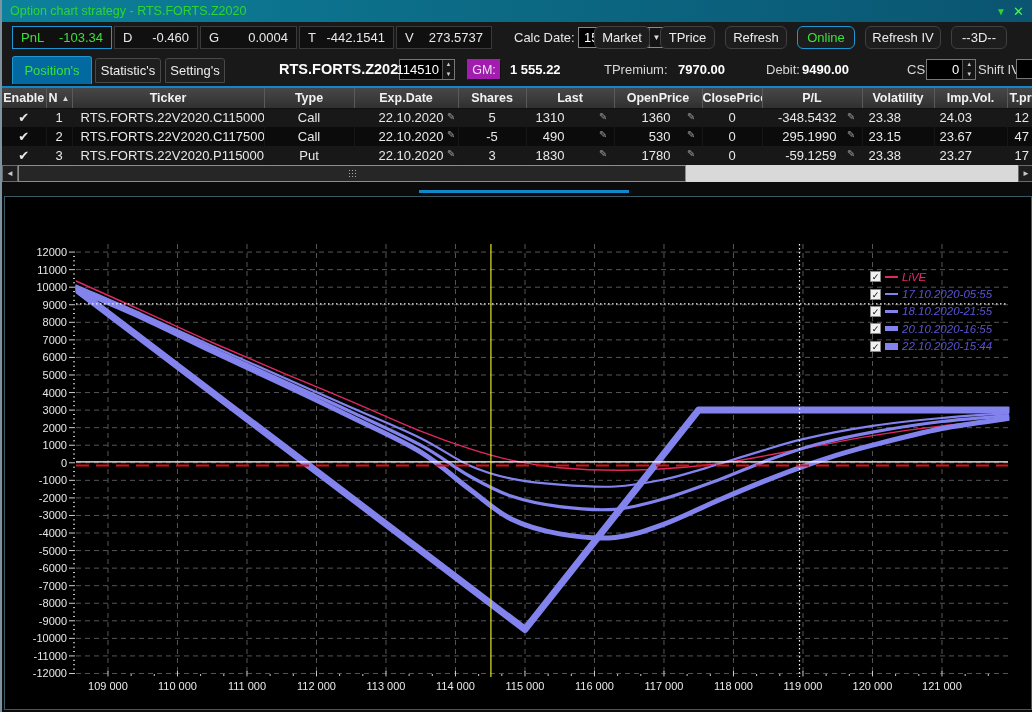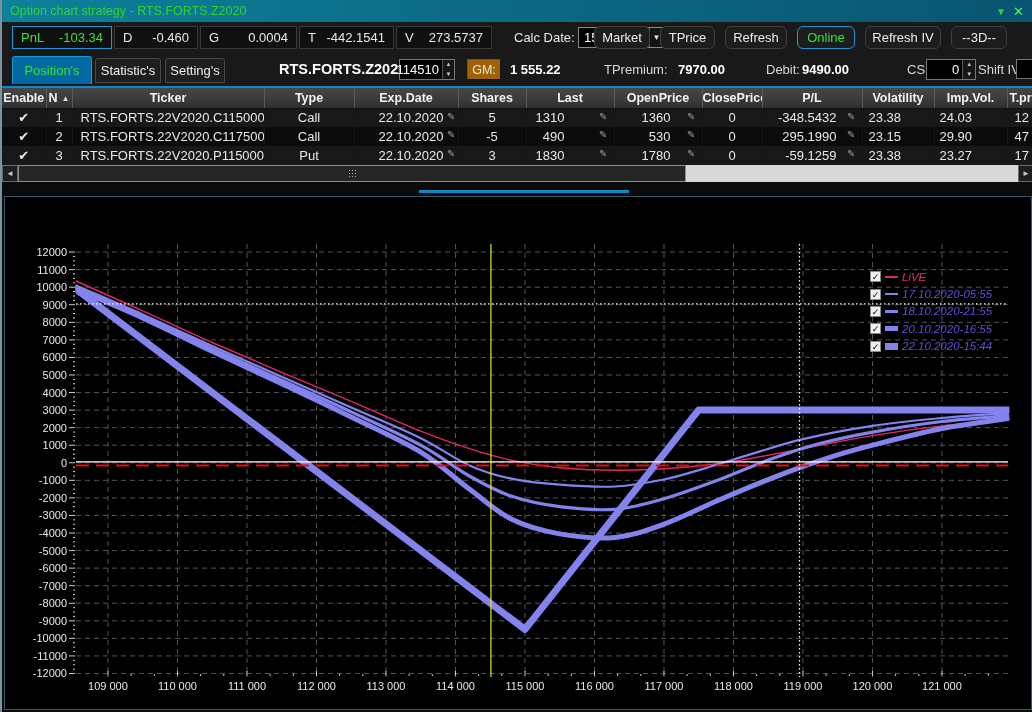--- a/index.html
+++ b/index.html
@@ -37,21 +37,21 @@
   .tab { position:absolute; top:5px; height:25px; background:#1e1e1e; border:1px solid #484848;
     border-radius:3px 3px 0 0; color:#eee; font-size:13px; display:flex; align-items:center;
     justify-content:center; cursor:pointer; }
   .tab::first-letter { text-decoration:underline; }
   .tab.active { background:#0369a1; border:1px solid #1f96d4; border-bottom:none; color:#3ae03a; top:3px; height:28px; }
   .sym { position:absolute; left:277px; top:8px; color:#fff; font-weight:bold; font-size:14.5px; }
   .spin { position:absolute; top:6px; height:21px; background:#000; border:1px solid #777; display:flex; }
   .spin .sval { color:#fff; font-size:13px; display:flex; align-items:center; justify-content:flex-end; padding:0 3px; }
   .spin .arrows { width:13px; border-left:1px solid #555; display:flex; flex-direction:column; }
   .spin .arrows div { flex:1; background:#161616; color:#ccc; font-size:6px; line-height:9px; text-align:center; cursor:pointer; }
-  .gmbtn { position:absolute; left:465px; top:6px; width:34px; height:21px; background:#a16207;
+  .gmbtn { position:absolute; left:465px; top:6px; width:34px; height:21px; background:#a21caf;
     border:1px solid #555; border-bottom-color:#111; border-right-color:#111; color:#e8e8e8;
     font-size:12.5px; display:flex; align-items:center; justify-content:center; }
   .lab { position:absolute; top:9px; color:#d8d8d8; font-size:13px; }
   .val-b { position:absolute; top:9px; color:#fff; font-size:13px; font-weight:bold; }
   .shiftbox { position:absolute; left:1014px; top:6px; width:24px; height:20px; background:#000; border:1px solid #777; }
   
   table.pos { position:absolute; left:0; top:88px; width:1032px; border-collapse:collapse; table-layout:fixed; }
   table.pos th { height:20px; background:linear-gradient(#474747,#303030); color:#f2f2f2;
     font-size:12.5px; font-weight:bold; border-right:1px solid #5a5a5a; border-bottom:1px solid #111;
     text-align:center; overflow:hidden; white-space:nowrap; }
@@ -228,21 +228,21 @@
       <td class="c-n">2</td>
       <td class="c-ticker">RTS.FORTS.22V2020.C117500</td>
       <td class="c-type">Call</td>
       <td class="c-exp"><span>22.10.2020</span><span class="pencil">✎</span></td>
       <td class="c-shares">-5</td>
       <td class="c-last"><span>490</span><span class="pencil">✎</span></td>
       <td class="c-open"><span>530</span><span class="pencil">✎</span></td>
       <td class="c-close">0</td>
       <td class="c-pl"><span>295.1990</span><span class="pencil">✎</span></td>
       <td class="c-vol">23.15</td>
-      <td class="c-iv">29.90</td>
+      <td class="c-iv">23.67</td>
       <td class="c-tp">47</td>
     </tr>
     <tr class="r-odd">
       <td class="c-check">✔</td>
       <td class="c-n">3</td>
       <td class="c-ticker">RTS.FORTS.22V2020.P115000</td>
       <td class="c-type">Put</td>
       <td class="c-exp"><span>22.10.2020</span><span class="pencil">✎</span></td>
       <td class="c-shares">3</td>
       <td class="c-last"><span>1830</span><span class="pencil">✎</span></td>

